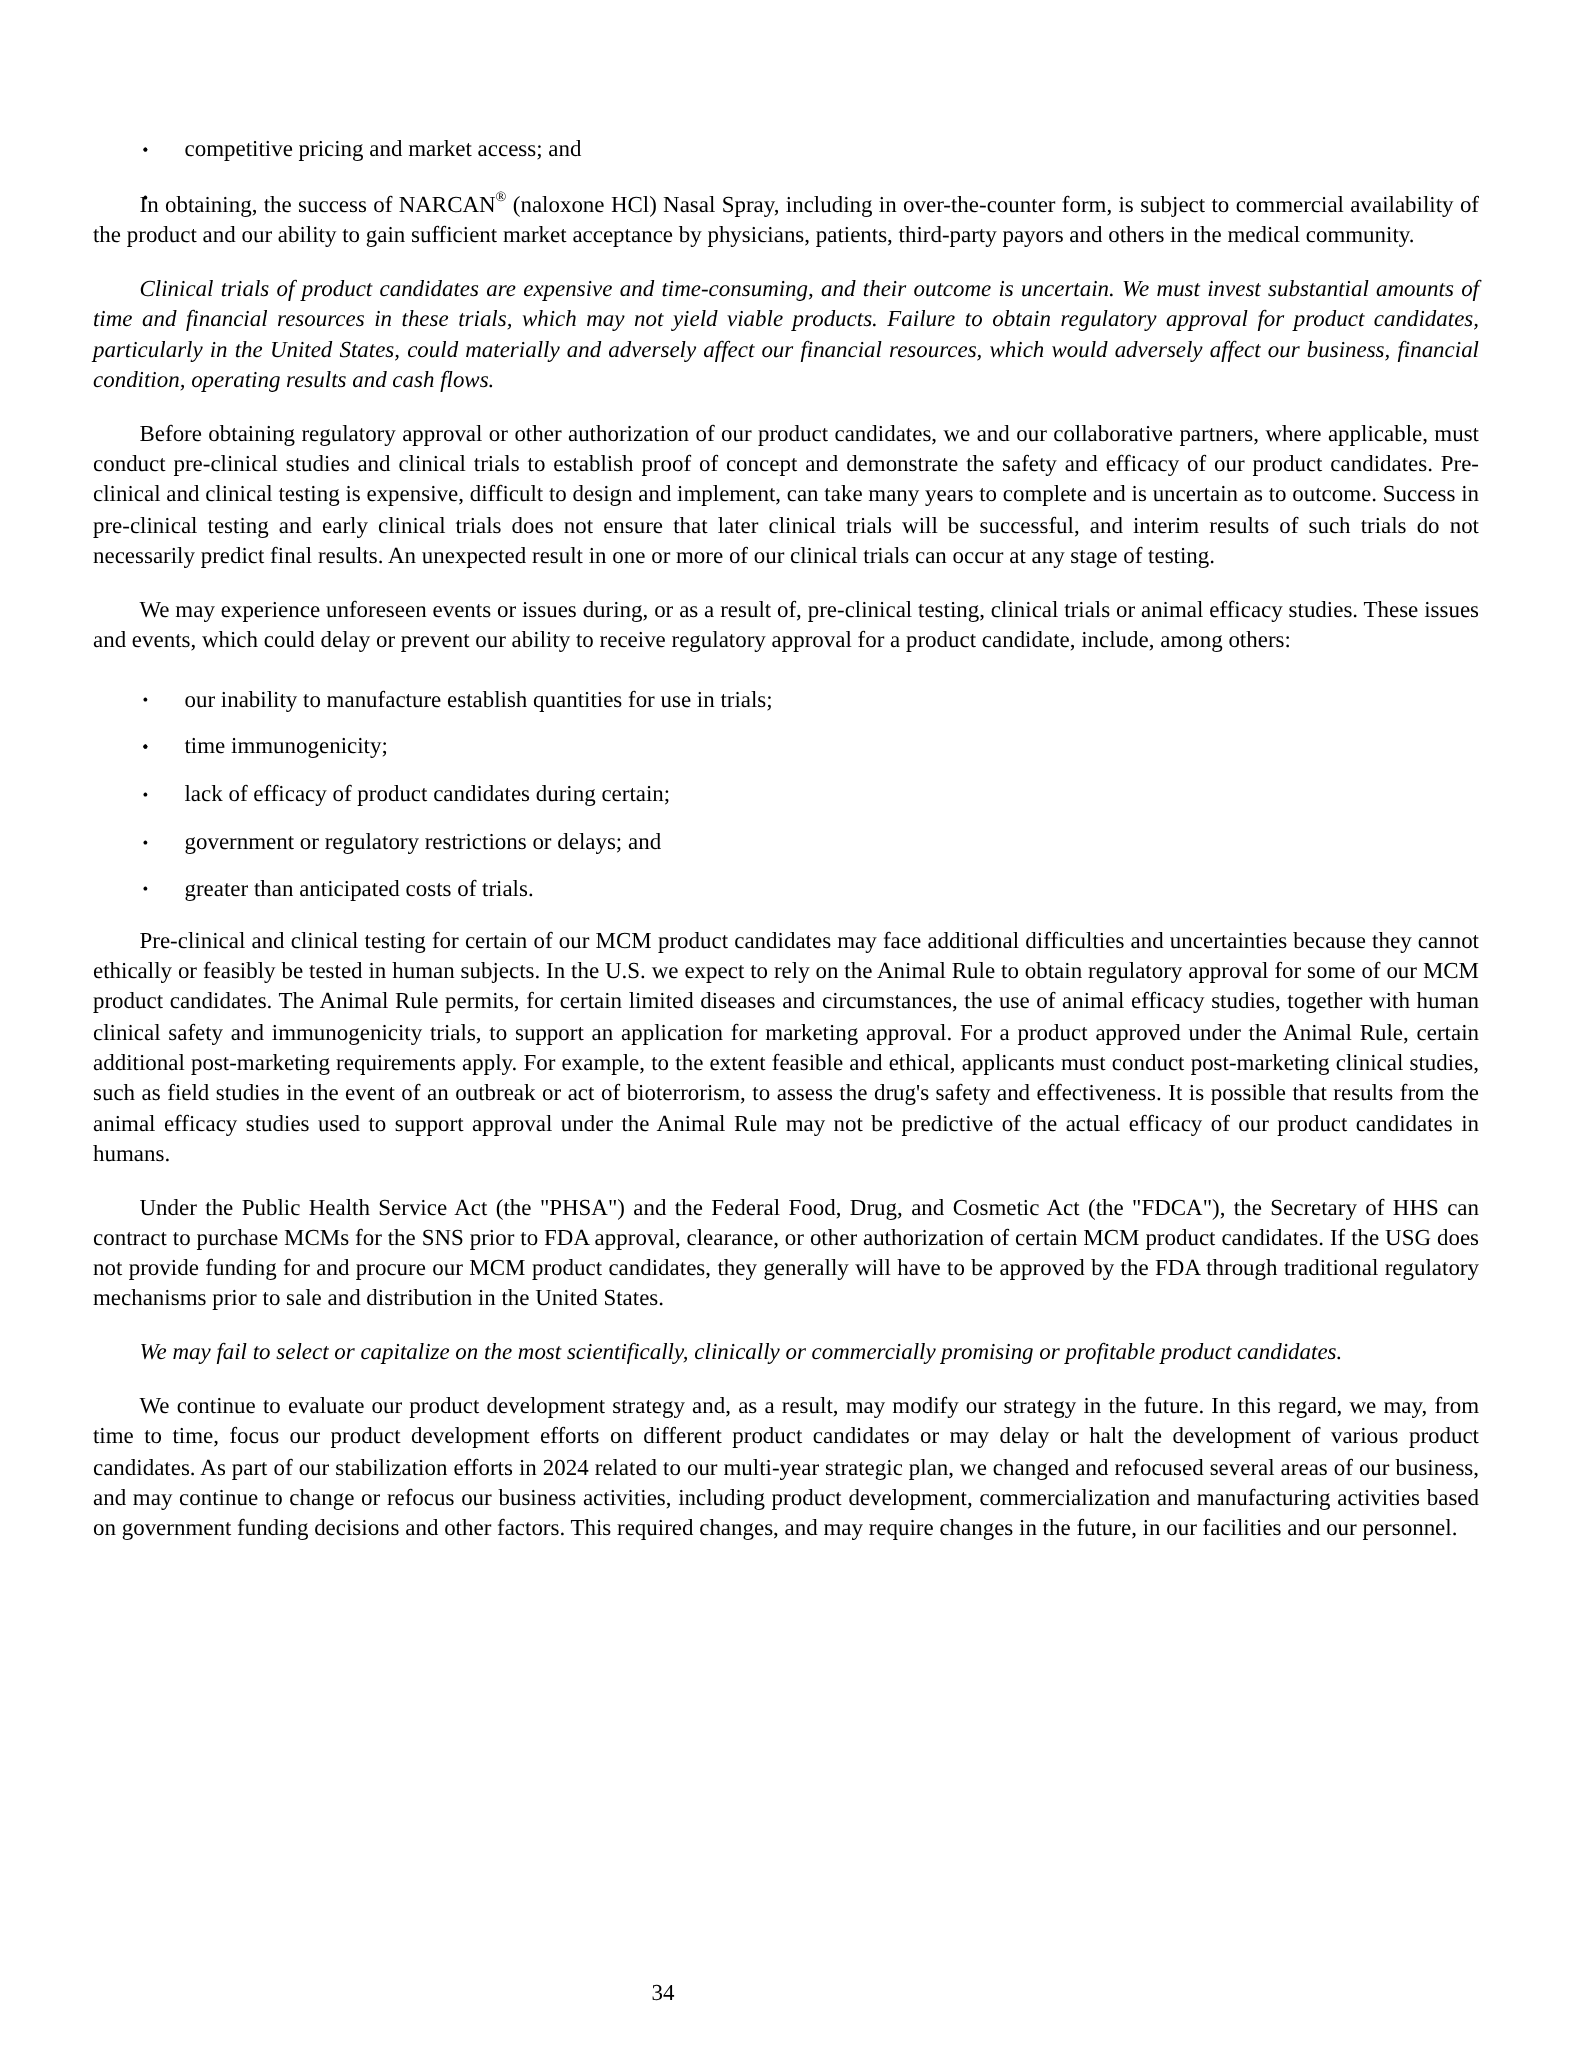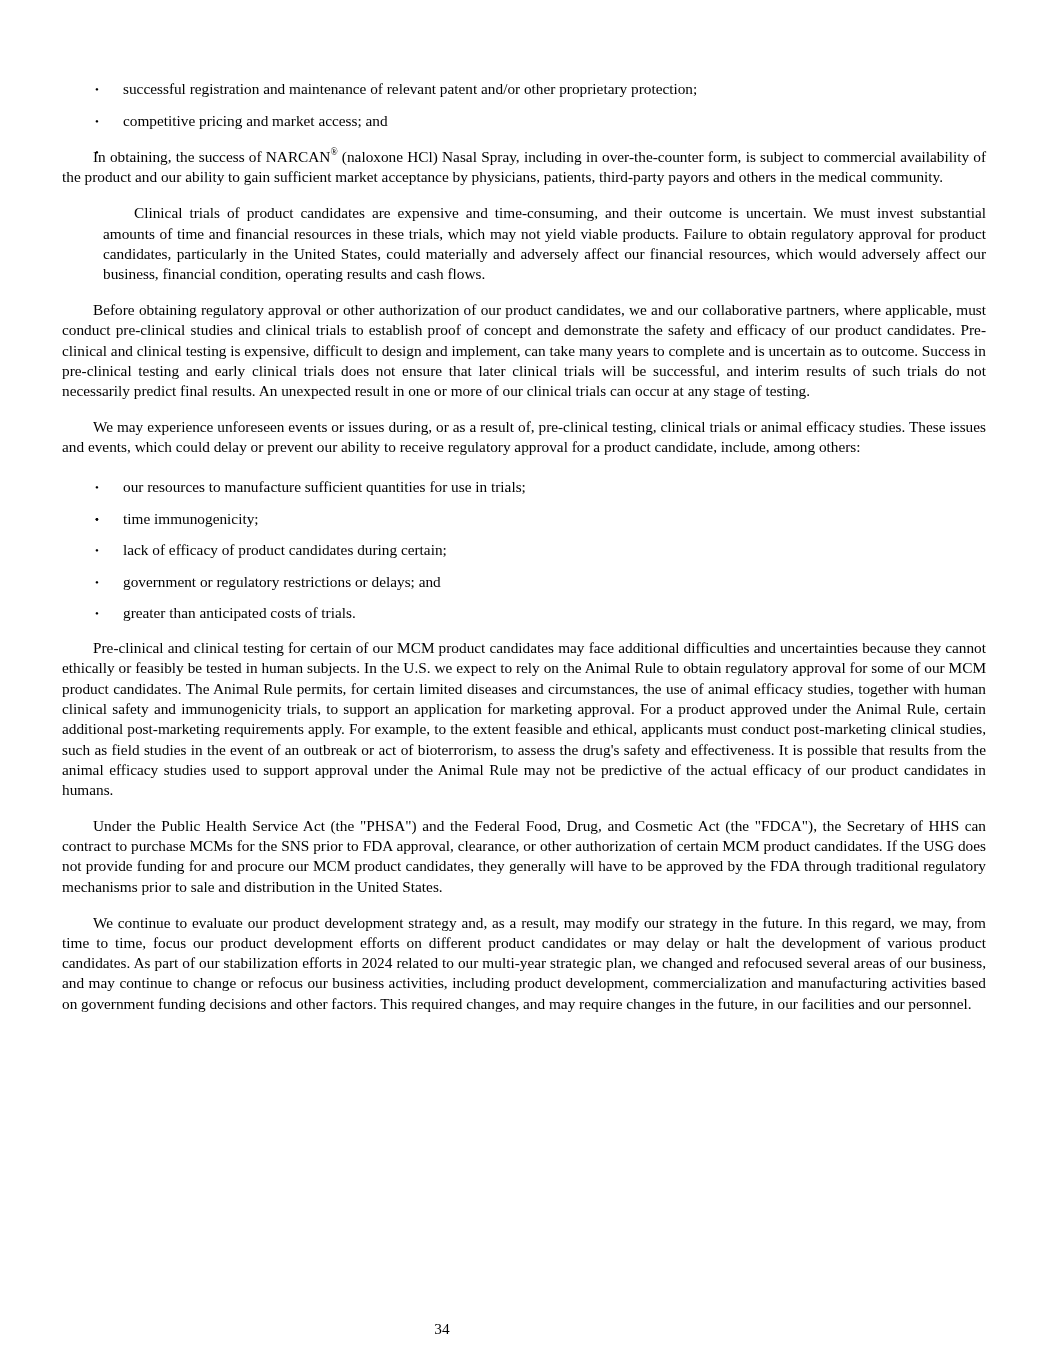--- a/index.html
+++ b/index.html
@@ -38,21 +38,21 @@
       left: 33px;
       top: 0;
       font-size: 11px;
     }
     .para {
       margin: 0 0 15.5px 0;
       text-align: justify;
       text-indent: 31px;
     }
     .para.italic {
-      margin-left: 41px;
+      font-style: italic;
     }
     .sup {
       font-size: 9.5px;
       vertical-align: top;
       line-height: 12px;
       position: relative;
       top: -1px;
     }
     .gap-a { height: 5px; }
     .gap-b { height: 4px; }
@@ -66,21 +66,20 @@
     }
   </style>
 </head>
 <body>
 
 <div class="page">
 
   <ul class="bullet-list">
     <li>
       <span class="bullet">•</span>
-      <span>successful registration and maintenance of relevant patent and/or other proprietary protection;</span>
     </li>
     <li>
       <span class="bullet">•</span>
       <span>competitive pricing and market access; and</span>
     </li>
     <li>
       <span class="bullet">•</span>
     </li>
   </ul>
 
@@ -92,21 +91,21 @@
 
   <p class="para">Before obtaining regulatory approval or other authorization of our product candidates, we and our collaborative partners, where applicable, must conduct pre-clinical studies and clinical trials to establish proof of concept and demonstrate the safety and efficacy of our product candidates. Pre-clinical and clinical testing is expensive, difficult to design and implement, can take many years to complete and is uncertain as to outcome. Success in pre-clinical testing and early clinical trials does not ensure that later clinical trials will be successful, and interim results of such trials do not necessarily predict final results. An unexpected result in one or more of our clinical trials can occur at any stage of testing.</p>
 
   <p class="para">We may experience unforeseen events or issues during, or as a result of, pre-clinical testing, clinical trials or animal efficacy studies. These issues and events, which could delay or prevent our ability to receive regulatory approval for a product candidate, include, among others:</p>
 
   <div class="gap-b"></div>
 
   <ul class="bullet-list">
     <li>
       <span class="bullet">•</span>
-      <span>our resources to manufacture sufficient quantities for use in trials;</span>
+      <span>our inability to manufacture establish quantities for use in trials;</span>
     </li>
     <li>
       <span class="bullet">•</span>
     </li>
     <li>
       <span class="bullet">•</span>
     </li>
     <li>
       <span class="bullet">•</span>
       <span>time immunogenicity;</span>
@@ -124,18 +123,19 @@
       <span>greater than anticipated costs of trials.</span>
     </li>
   </ul>
 
   <div class="gap-c"></div>
 
   <p class="para">Pre-clinical and clinical testing for certain of our MCM product candidates may face additional difficulties and uncertainties because they cannot ethically or feasibly be tested in human subjects. In the U.S. we expect to rely on the Animal Rule to obtain regulatory approval for some of our MCM product candidates. The Animal Rule permits, for certain limited diseases and circumstances, the use of animal efficacy studies, together with human clinical safety and immunogenicity trials, to support an application for marketing approval. For a product approved under the Animal Rule, certain additional post-marketing requirements apply. For example, to the extent feasible and ethical, applicants must conduct post-marketing clinical studies, such as field studies in the event of an outbreak or act of bioterrorism, to assess the drug's safety and effectiveness. It is possible that results from the animal efficacy studies used to support approval under the Animal Rule may not be predictive of the actual efficacy of our product candidates in humans.</p>
 
   <p class="para">Under the Public Health Service Act (the "PHSA") and the Federal Food, Drug, and Cosmetic Act (the "FDCA"), the Secretary of HHS can contract to purchase MCMs for the SNS prior to FDA approval, clearance, or other authorization of certain MCM product candidates. If the USG does not provide funding for and procure our MCM product candidates, they generally will have to be approved by the FDA through traditional regulatory mechanisms prior to sale and distribution in the United States.</p>
 
+  <p class="para italic">We may fail to select or capitalize on the most scientifically, clinically or commercially promising or profitable product candidates.</p>
 
   <p class="para">We continue to evaluate our product development strategy and, as a result, may modify our strategy in the future. In this regard, we may, from time to time, focus our product development efforts on different product candidates or may delay or halt the development of various product candidates. As part of our stabilization efforts in 2024 related to our multi-year strategic plan, we changed and refocused several areas of our business, and may continue to change or refocus our business activities, including product development, commercialization and manufacturing activities based on government funding decisions and other factors. This required changes, and may require changes in the future, in our facilities and our personnel.</p>
 
 </div>
 
 <div class="page-number">34</div>
 
 </body></html>

